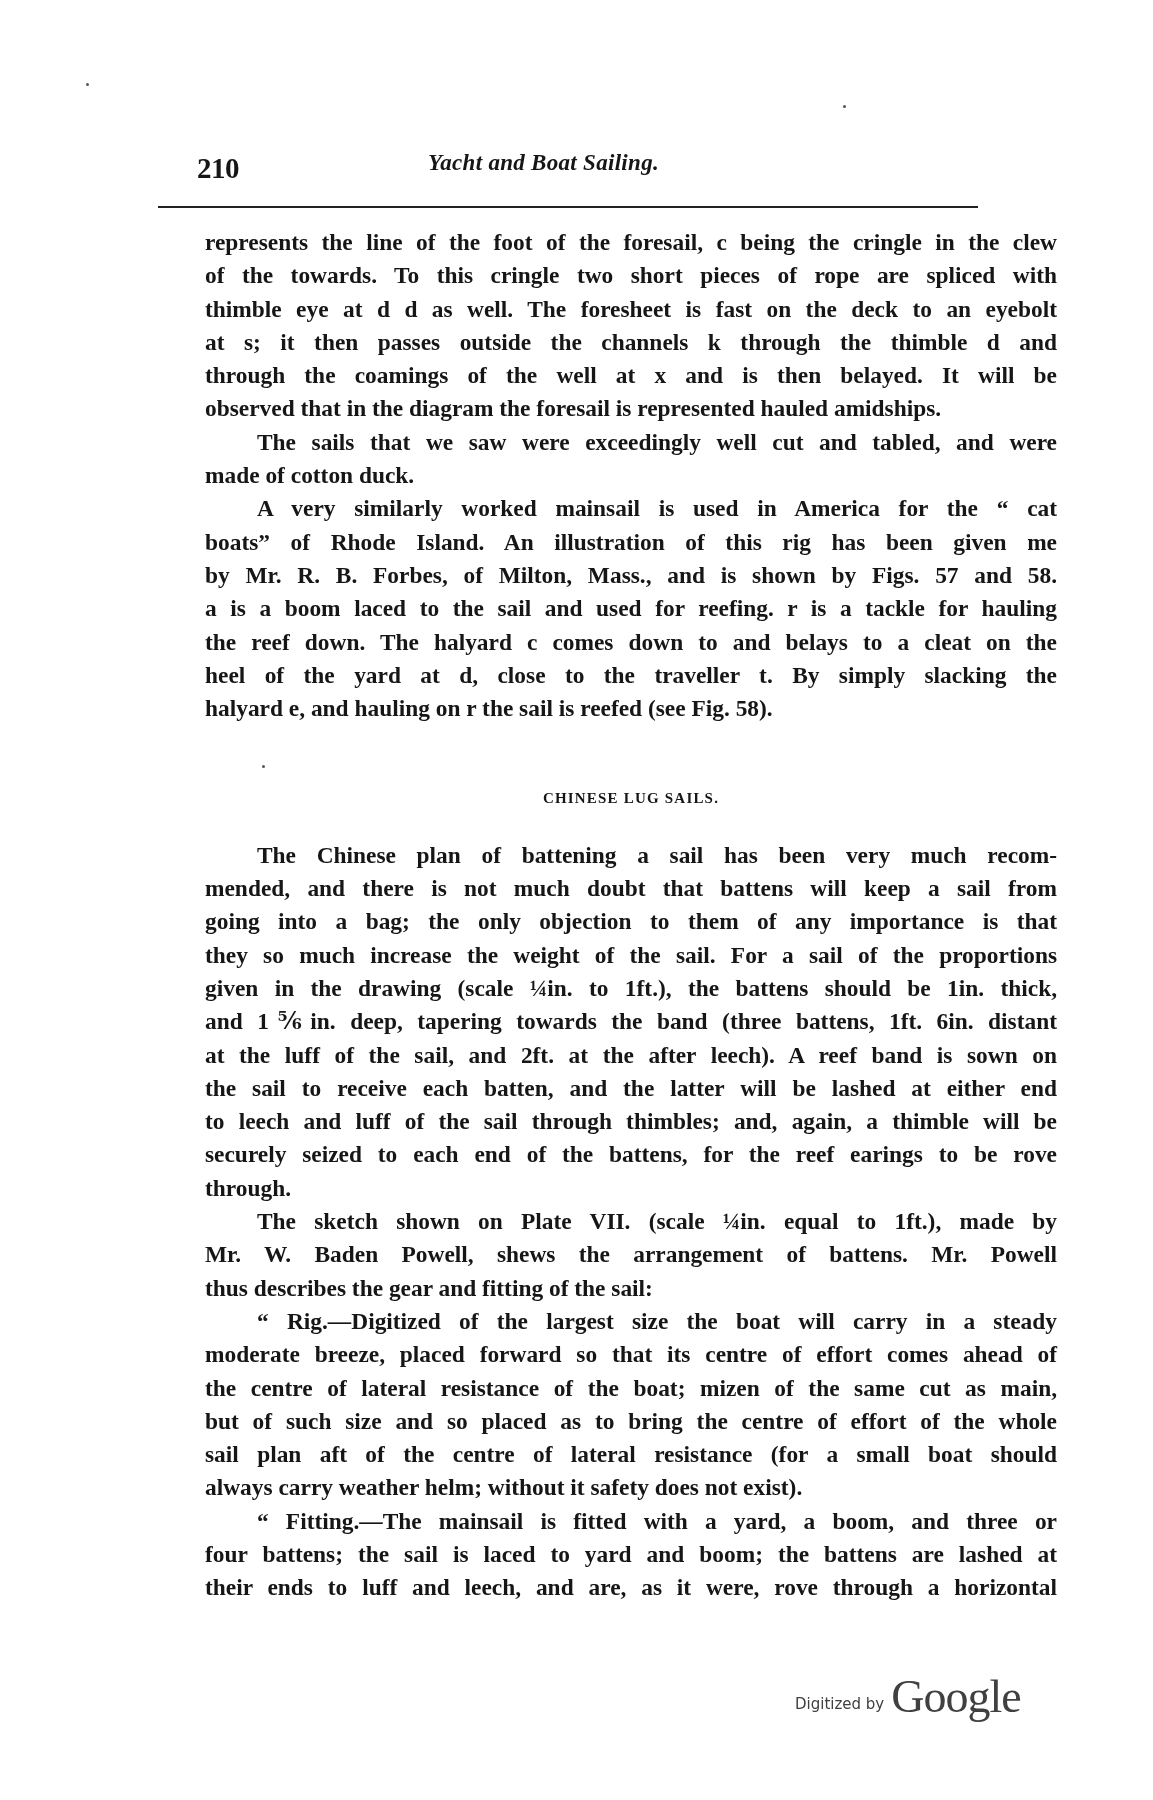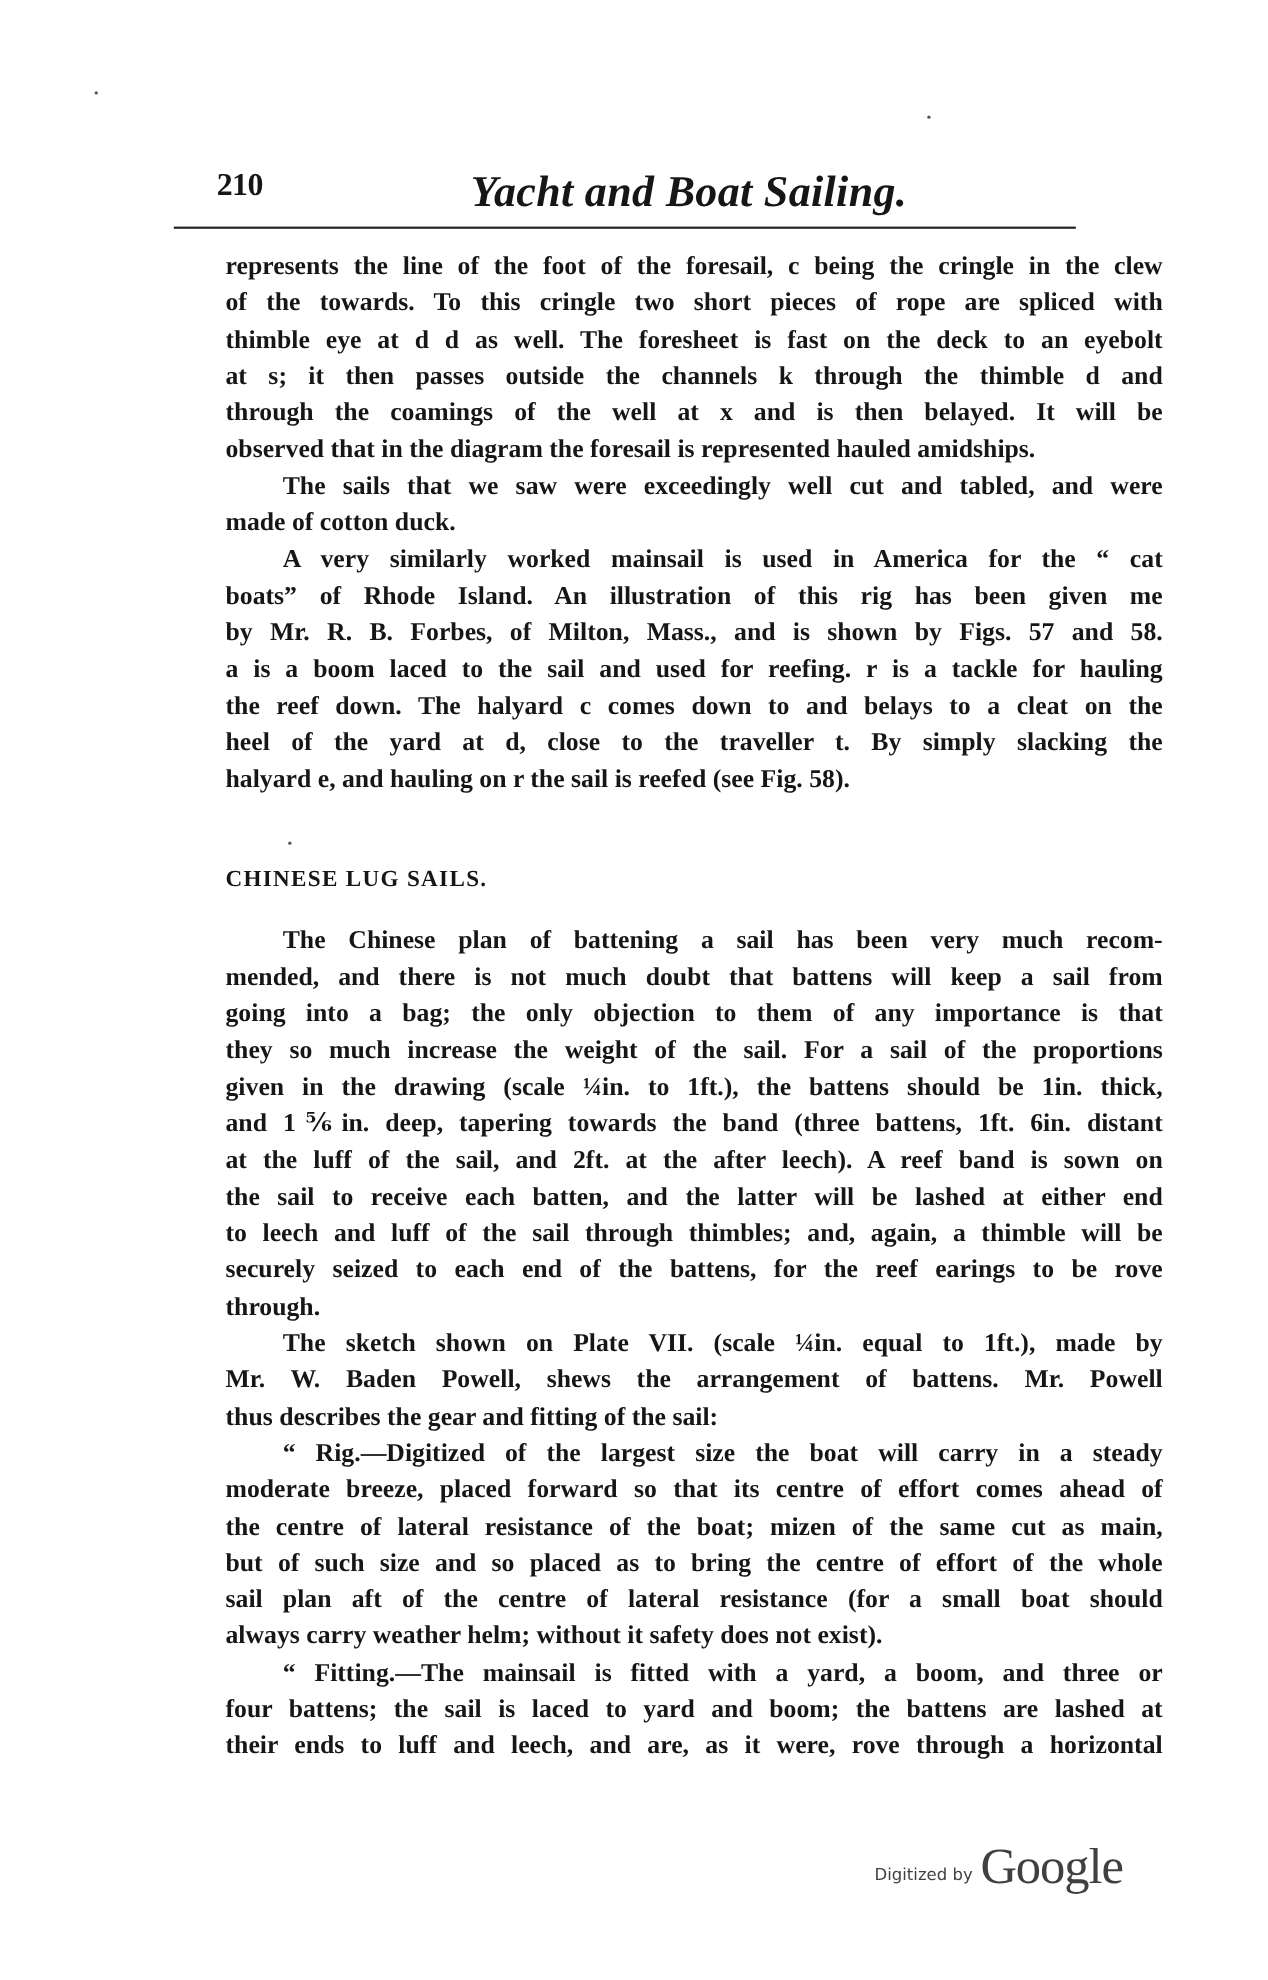--- a/index.html
+++ b/index.html
@@ -34,21 +34,21 @@
       top: 4px;
       font-size: 29px;
       font-weight: bold;
       letter-spacing: -0.5px;
       margin-left: 39px;
     }
     .running-title {
       position: absolute;
       left: 270px;
       top: 2px;
-      font-size: 40px;
+      font-size: 23px;
       font-style: italic;
       font-weight: bold;
       letter-spacing: 0.3px;
     }
     .rule {
       position: absolute;
       left: 158px;
       top: 206px;
       width: 820px;
       height: 2px;
@@ -65,22 +65,22 @@
       text-align: justify;
       margin-left: 47px;
     }
     .body-text p {
       margin: 0;
     }
     .indent {
       text-indent: 52px;
     }
     .section-heading {
-      text-align: left;
-      font-size: 21px;
+      text-align: center;
+      font-size: 15px;
       letter-spacing: 1.2px;
       font-weight: bold;
       margin: 57px 0 23px 0 !important;
       text-indent: 0;
     }
     .line {
       display: block;
       text-align: justify;
       text-align-last: justify;
       height: 33.3px;

